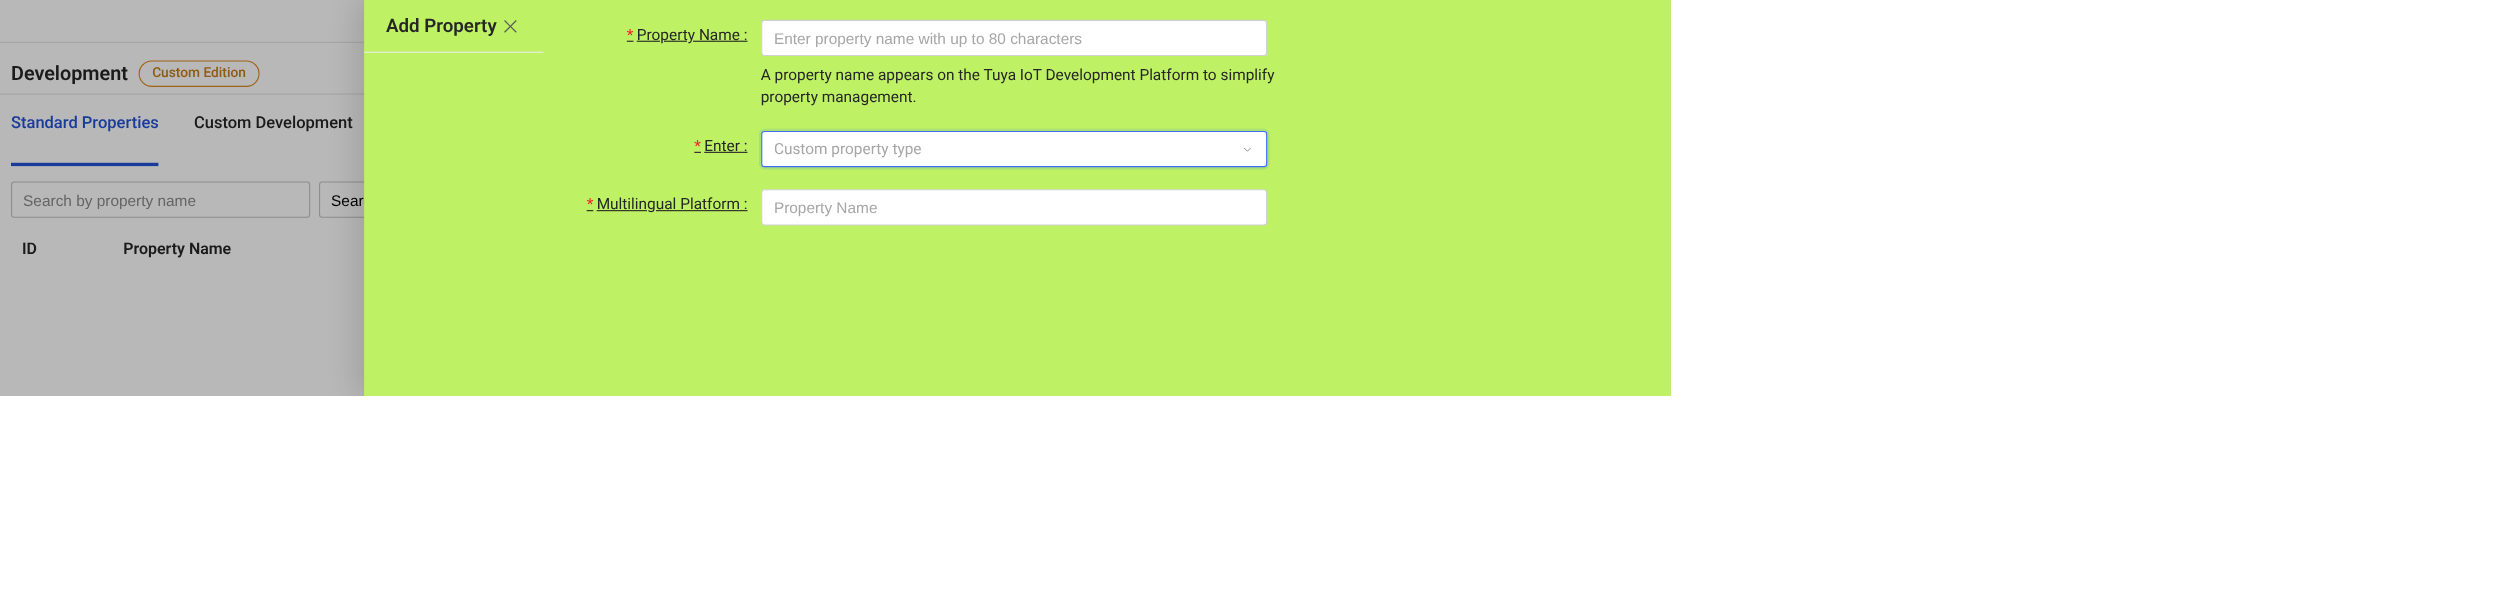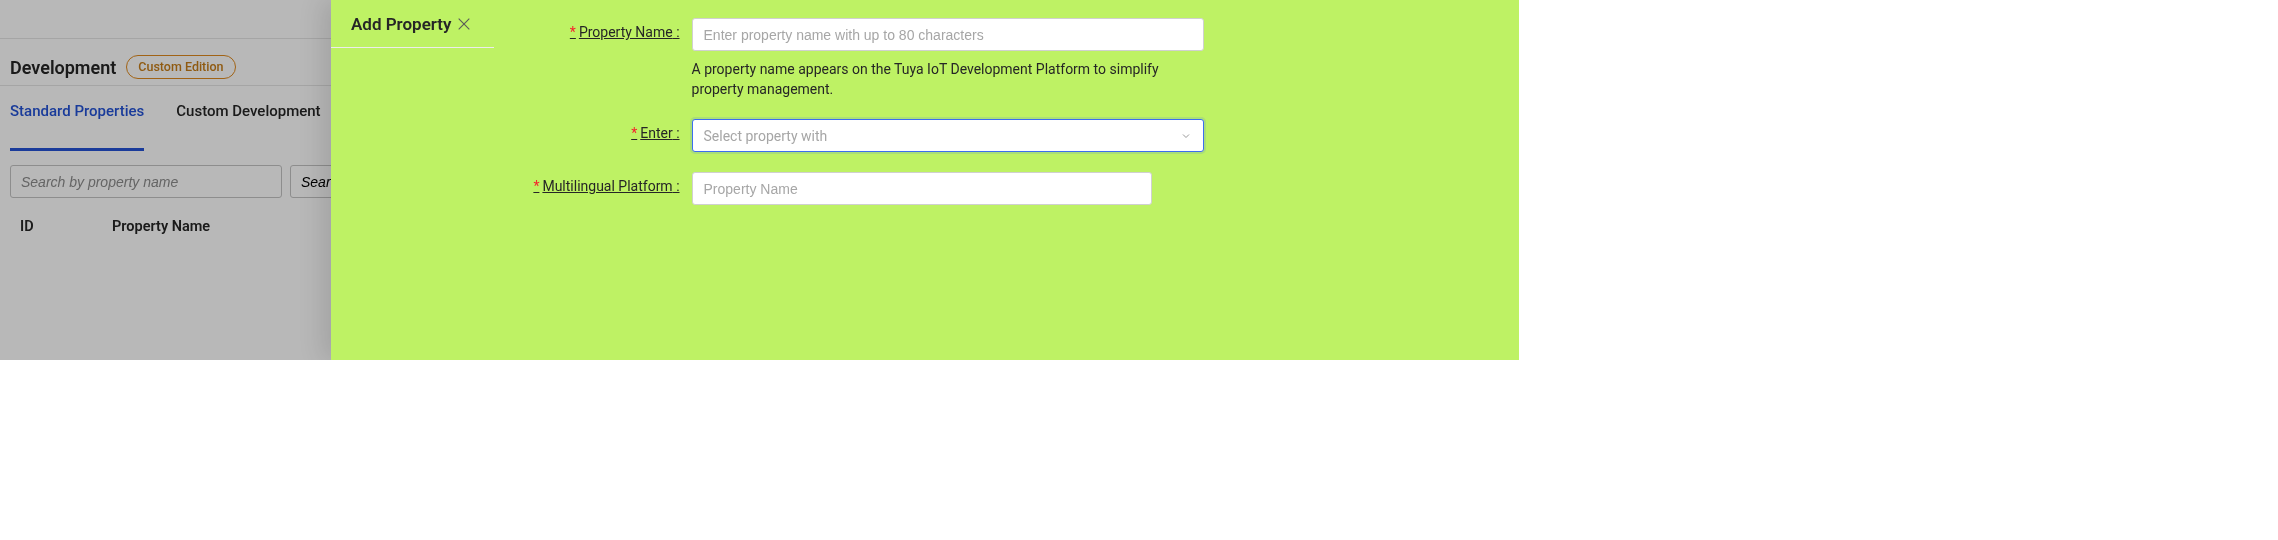--- a/index.html
+++ b/index.html
@@ -71,21 +71,20 @@
       gap: 8px;
       padding: 14px 10px 0 10px;
     }
     .bg-input, .bg-btn {
       height: 33px;
       border: 1px solid #c4c4c4;
       border-radius: 3px;
       background: #fff;
       font-size: 14px;
       padding: 4px 10px;
-      font-style: italic;
     }
     .bg-input { width: 272px; color: #8c8c8c; }
     .bg-input::placeholder { color: #8c8c8c; }
     .bg-btn { display: flex; align-items: center; }
     .bg-table-head {
       display: flex;
       padding: 20px 10px 0 20px;
       font-size: 14.5px;
       font-weight: 600;
     }
@@ -146,21 +145,21 @@
       text-align: right;
       padding-right: 12px;
       padding-top: 6px;
       font-size: 14px;
       color: #262626;
       text-decoration: underline;
     }
     .req { color: #f5222d; margin-right: 3px; }
     .form-ctrl-cell { flex: 1 1 auto; }
     .form-input, .form-select {
-      width: 512px;
+      width: 460px;
       height: 33px;
       border: 1px solid #d0d0d0;
       border-radius: 3px;
       background: #fff;
       font-size: 14px;
       padding: 0 11px;
       color: #262626;
       outline: none;
     }
     .form-input::placeholder, .sel-placeholder { color: #a6a6a6; }
@@ -236,21 +235,21 @@
         <div class="help-text">A property name appears on the Tuya IoT Development Platform to simplify property management.</div>
       </div>
     </div>
 
     <div class="form-row">
       <div class="form-label-cell">
         <span class="req">*</span><span>Enter</span> :
       </div>
       <div class="form-ctrl-cell">
         <div class="form-select">
-          <span class="sel-placeholder">Select property with</span>
+          <span class="sel-placeholder">Custom property type</span>
           <svg viewBox="0 0 24 24" fill="none" stroke="currentColor" stroke-width="1.8">
             <polyline points="6 9 12 15 18 9"></polyline>
           </svg>
         </div>
       </div>
     </div>
 
     <div class="form-row ml">
       <div class="form-label-cell">
         <span class="req">*</span><span>Multilingual Platform</span> :

